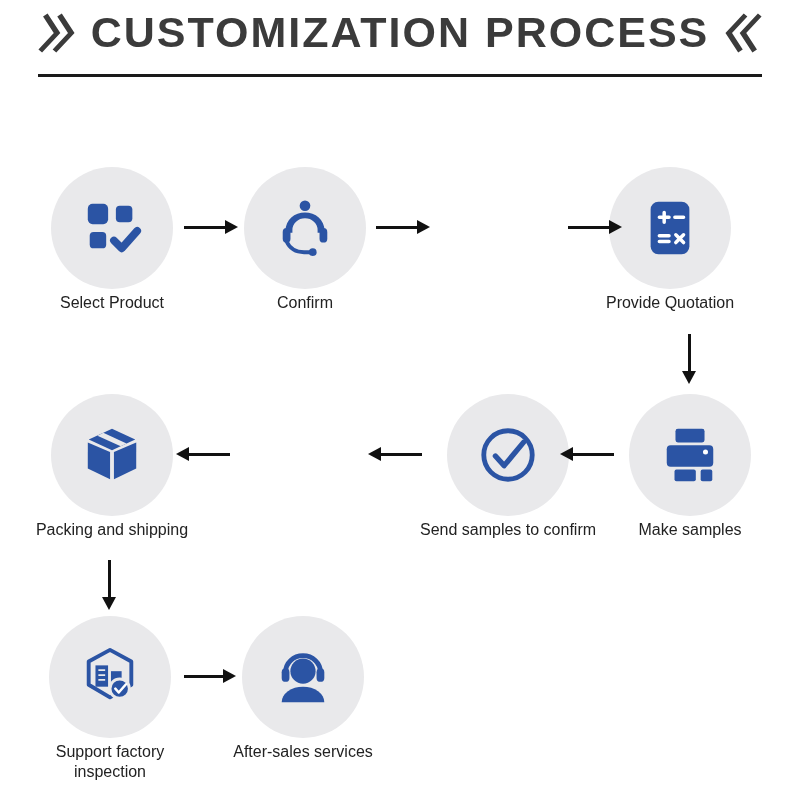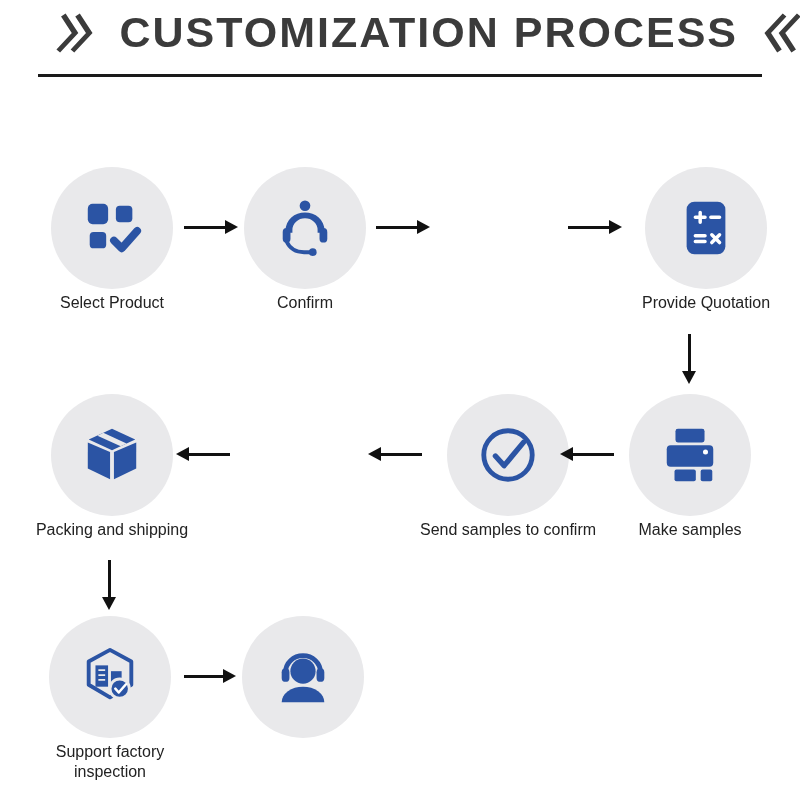--- a/index.html
+++ b/index.html
@@ -11,21 +11,21 @@
   }
   *{box-sizing:border-box;}
   html,body{margin:0;padding:0;background:#ffffff;}
   .canvas{
     position:relative;width:800px;height:800px;background:#ffffff;overflow:hidden;
     font-family:"Liberation Sans", sans-serif;
   }
   
   .title-wrap{
     position:absolute;top:8px;left:0;width:100%;
-    display:flex;justify-content:flex-end;align-items:center;gap:26px;
+    display:flex;justify-content:center;align-items:center;gap:16px;
   }
   .title-text{
     margin:0;font-size:43px;font-weight:700;letter-spacing:2px;
     color:var(--title-color);white-space:nowrap;
   }
   .mark{width:36px;height:48px;transform:skewX(-8deg);}
   .mark polyline{fill:none;stroke:var(--title-color);stroke-width:5.5;}
   .rule{position:absolute;top:74px;left:38px;width:724px;height:3px;background:#1a1a1a;}
   
   .step{position:absolute;width:180px;text-align:center;}
@@ -94,21 +94,21 @@
         <rect x="9" y="32" width="8" height="15" rx="4" fill="currentColor"></rect>
         <rect x="47" y="32" width="8" height="15" rx="4" fill="currentColor"></rect>
         <path d="M13 46 q5 11 18 11 h6" fill="none" stroke="currentColor" stroke-width="4" stroke-linecap="round"></path>
         <circle cx="40" cy="57" r="4" fill="currentColor"></circle>
       </svg>
     </div>
     <div class="label">Confirm</div>
   </div>
 
 
-  <div class="step" style="left:616px;top:167px;">
+  <div class="step" style="left:580px;top:167px;">
     <div class="circle">
       <svg class="icon" viewBox="0 0 64 64">
         <rect x="12" y="5" width="40" height="54" rx="8" fill="currentColor"></rect>
         <path d="M21 21 h10 M26 16 v10 M37 21 h9" fill="none" stroke="#ffffff" stroke-width="3.6" stroke-linecap="round"></path>
         <path d="M21 40 h10 M21 46 h10" fill="none" stroke="#ffffff" stroke-width="3.6" stroke-linecap="round"></path>
         <path d="M38 39 l8 8 M46 39 l-8 8" fill="none" stroke="#ffffff" stroke-width="3.6" stroke-linecap="round"></path>
       </svg>
     </div>
     <div class="label">Provide Quotation</div>
   </div>
@@ -176,17 +176,18 @@
   <div class="step" style="left:213px;top:616px;">
     <div class="circle">
       <svg class="icon" viewBox="0 0 64 64">
         <circle cx="32" cy="26" r="13" fill="currentColor"></circle>
         <path d="M10 58 a22 16 0 0 1 44 0 z" fill="currentColor"></path>
         <path d="M14 27 a18 17 0 0 1 36 0" fill="none" stroke="currentColor" stroke-width="5"></path>
         <rect x="10" y="23" width="8" height="14" rx="4" fill="currentColor"></rect>
         <rect x="46" y="23" width="8" height="14" rx="4" fill="currentColor"></rect>
       </svg>
     </div>
+    <div class="label">After-sales services</div>
   </div>
 
   <div class="arrow-right" style="left:184px;top:675px;width:40px;"></div>
 
 </div>
 
 </body></html>

